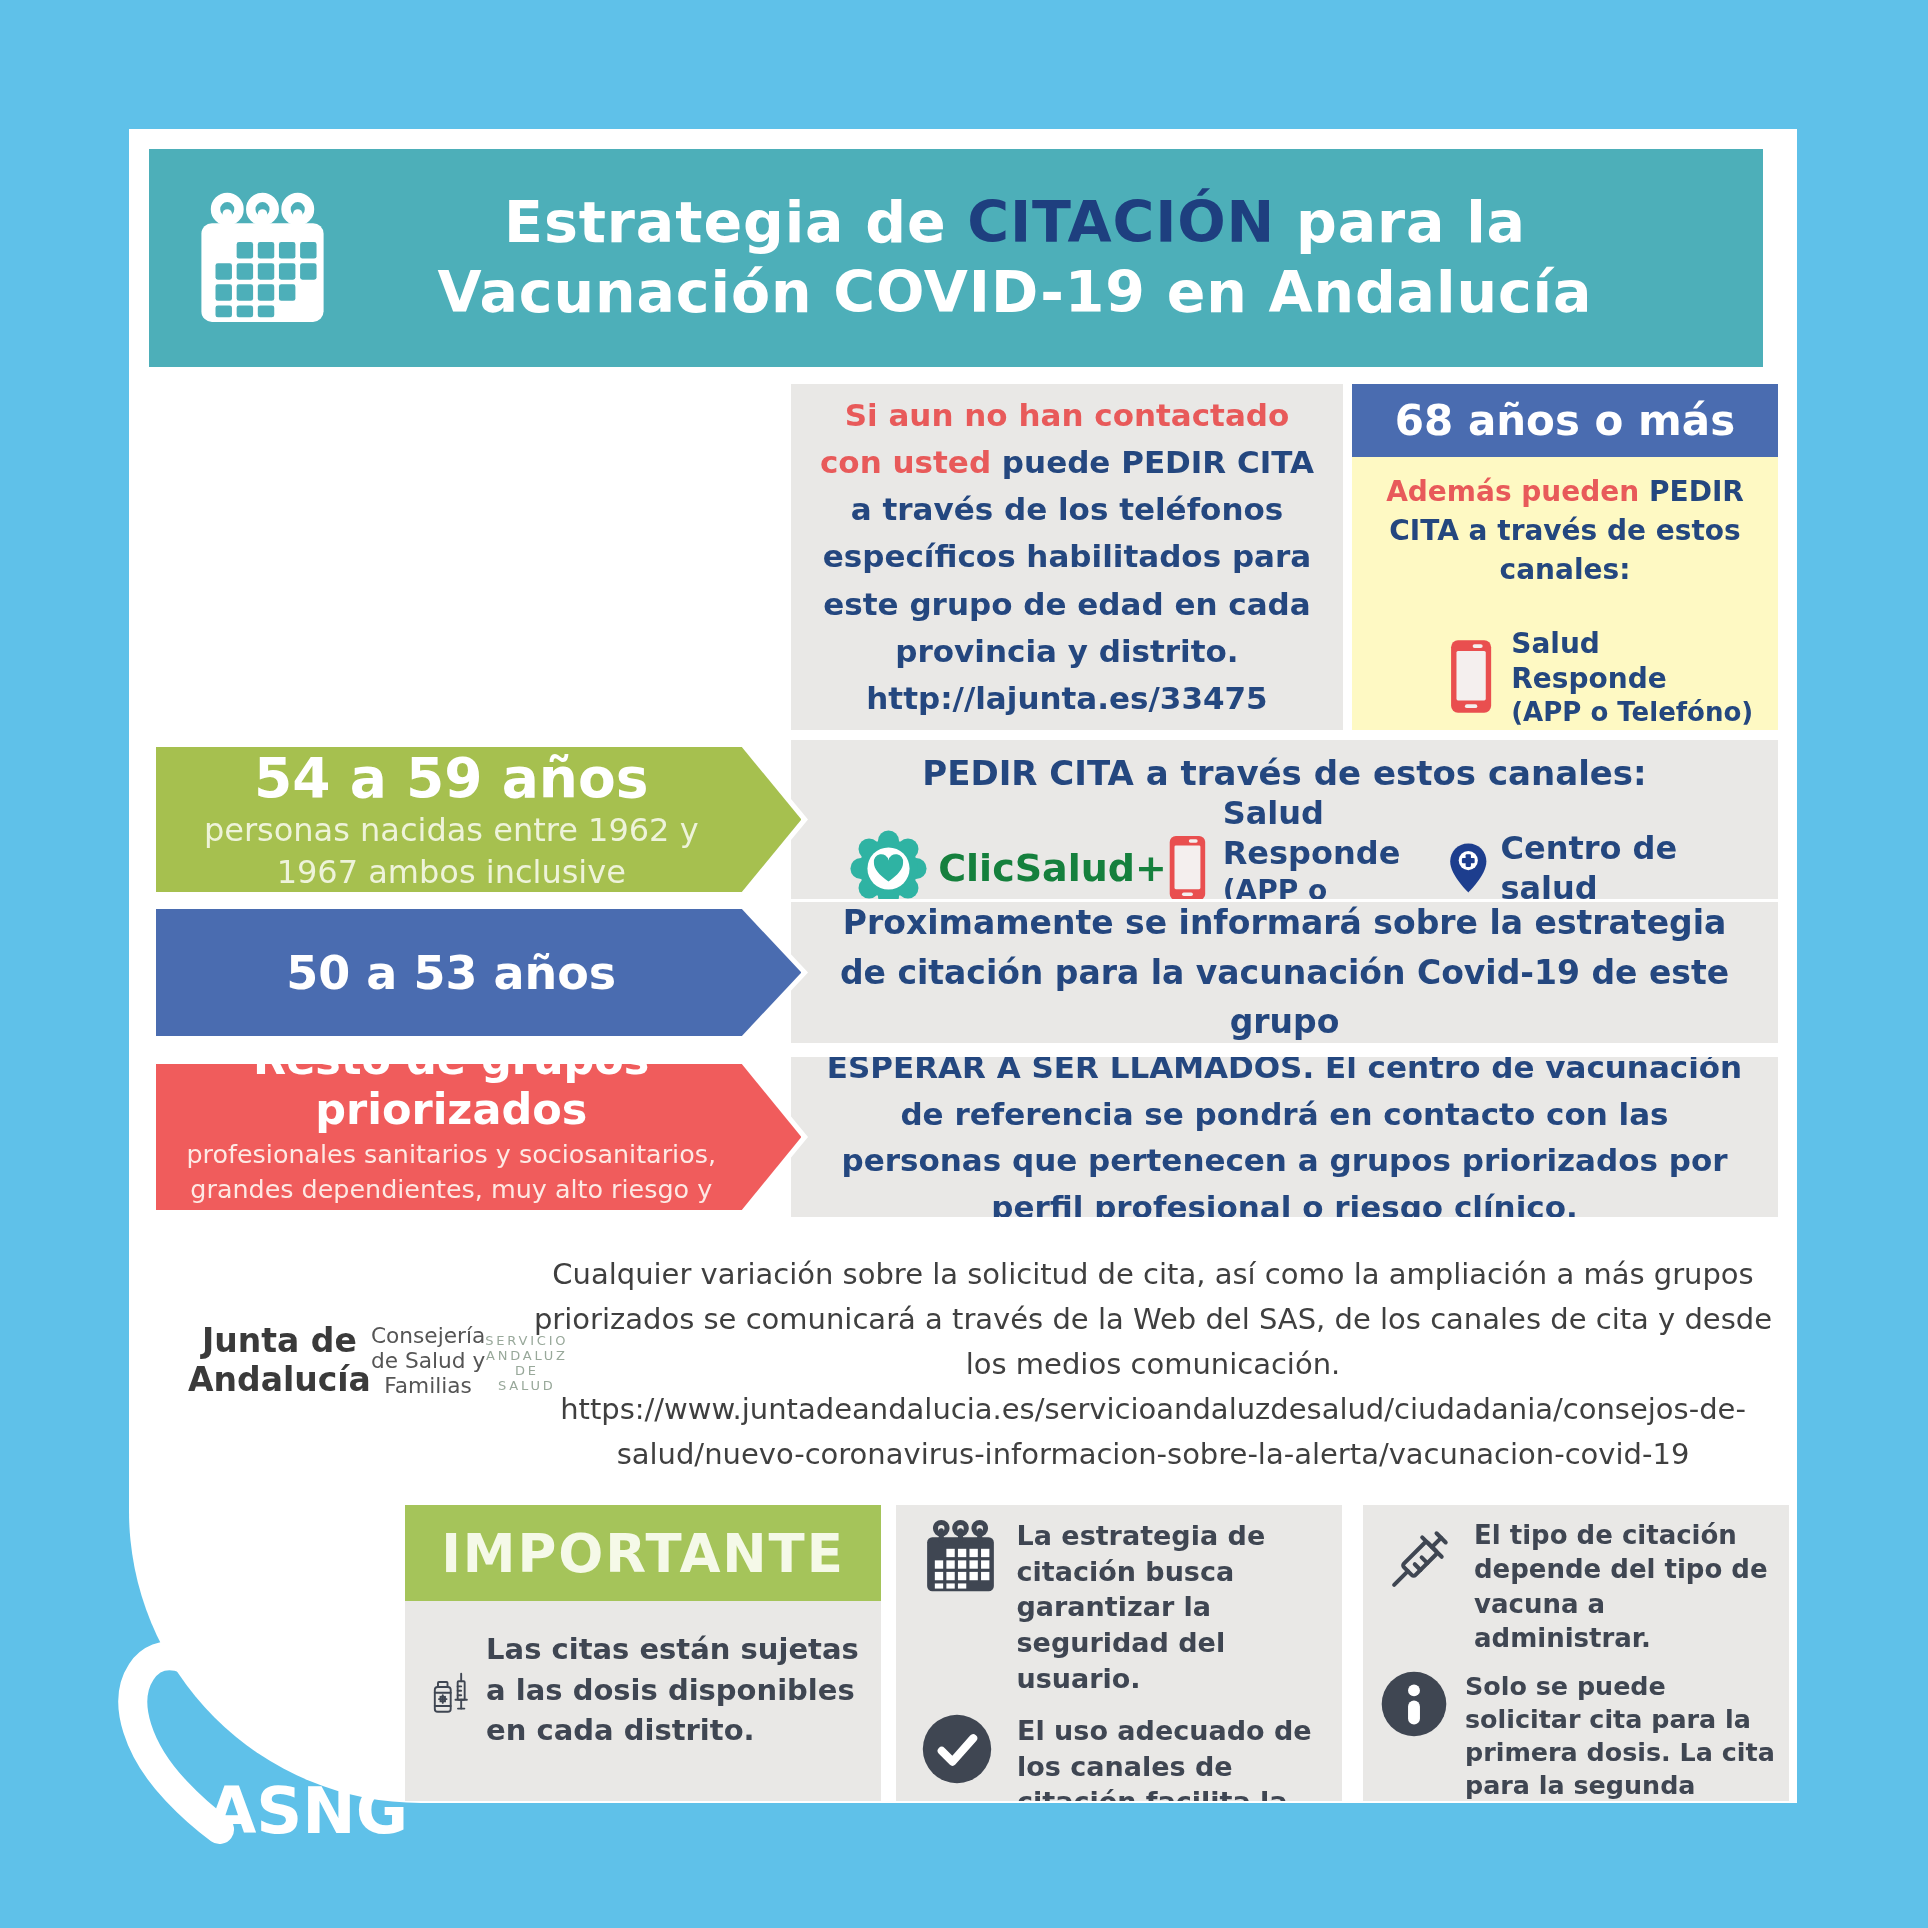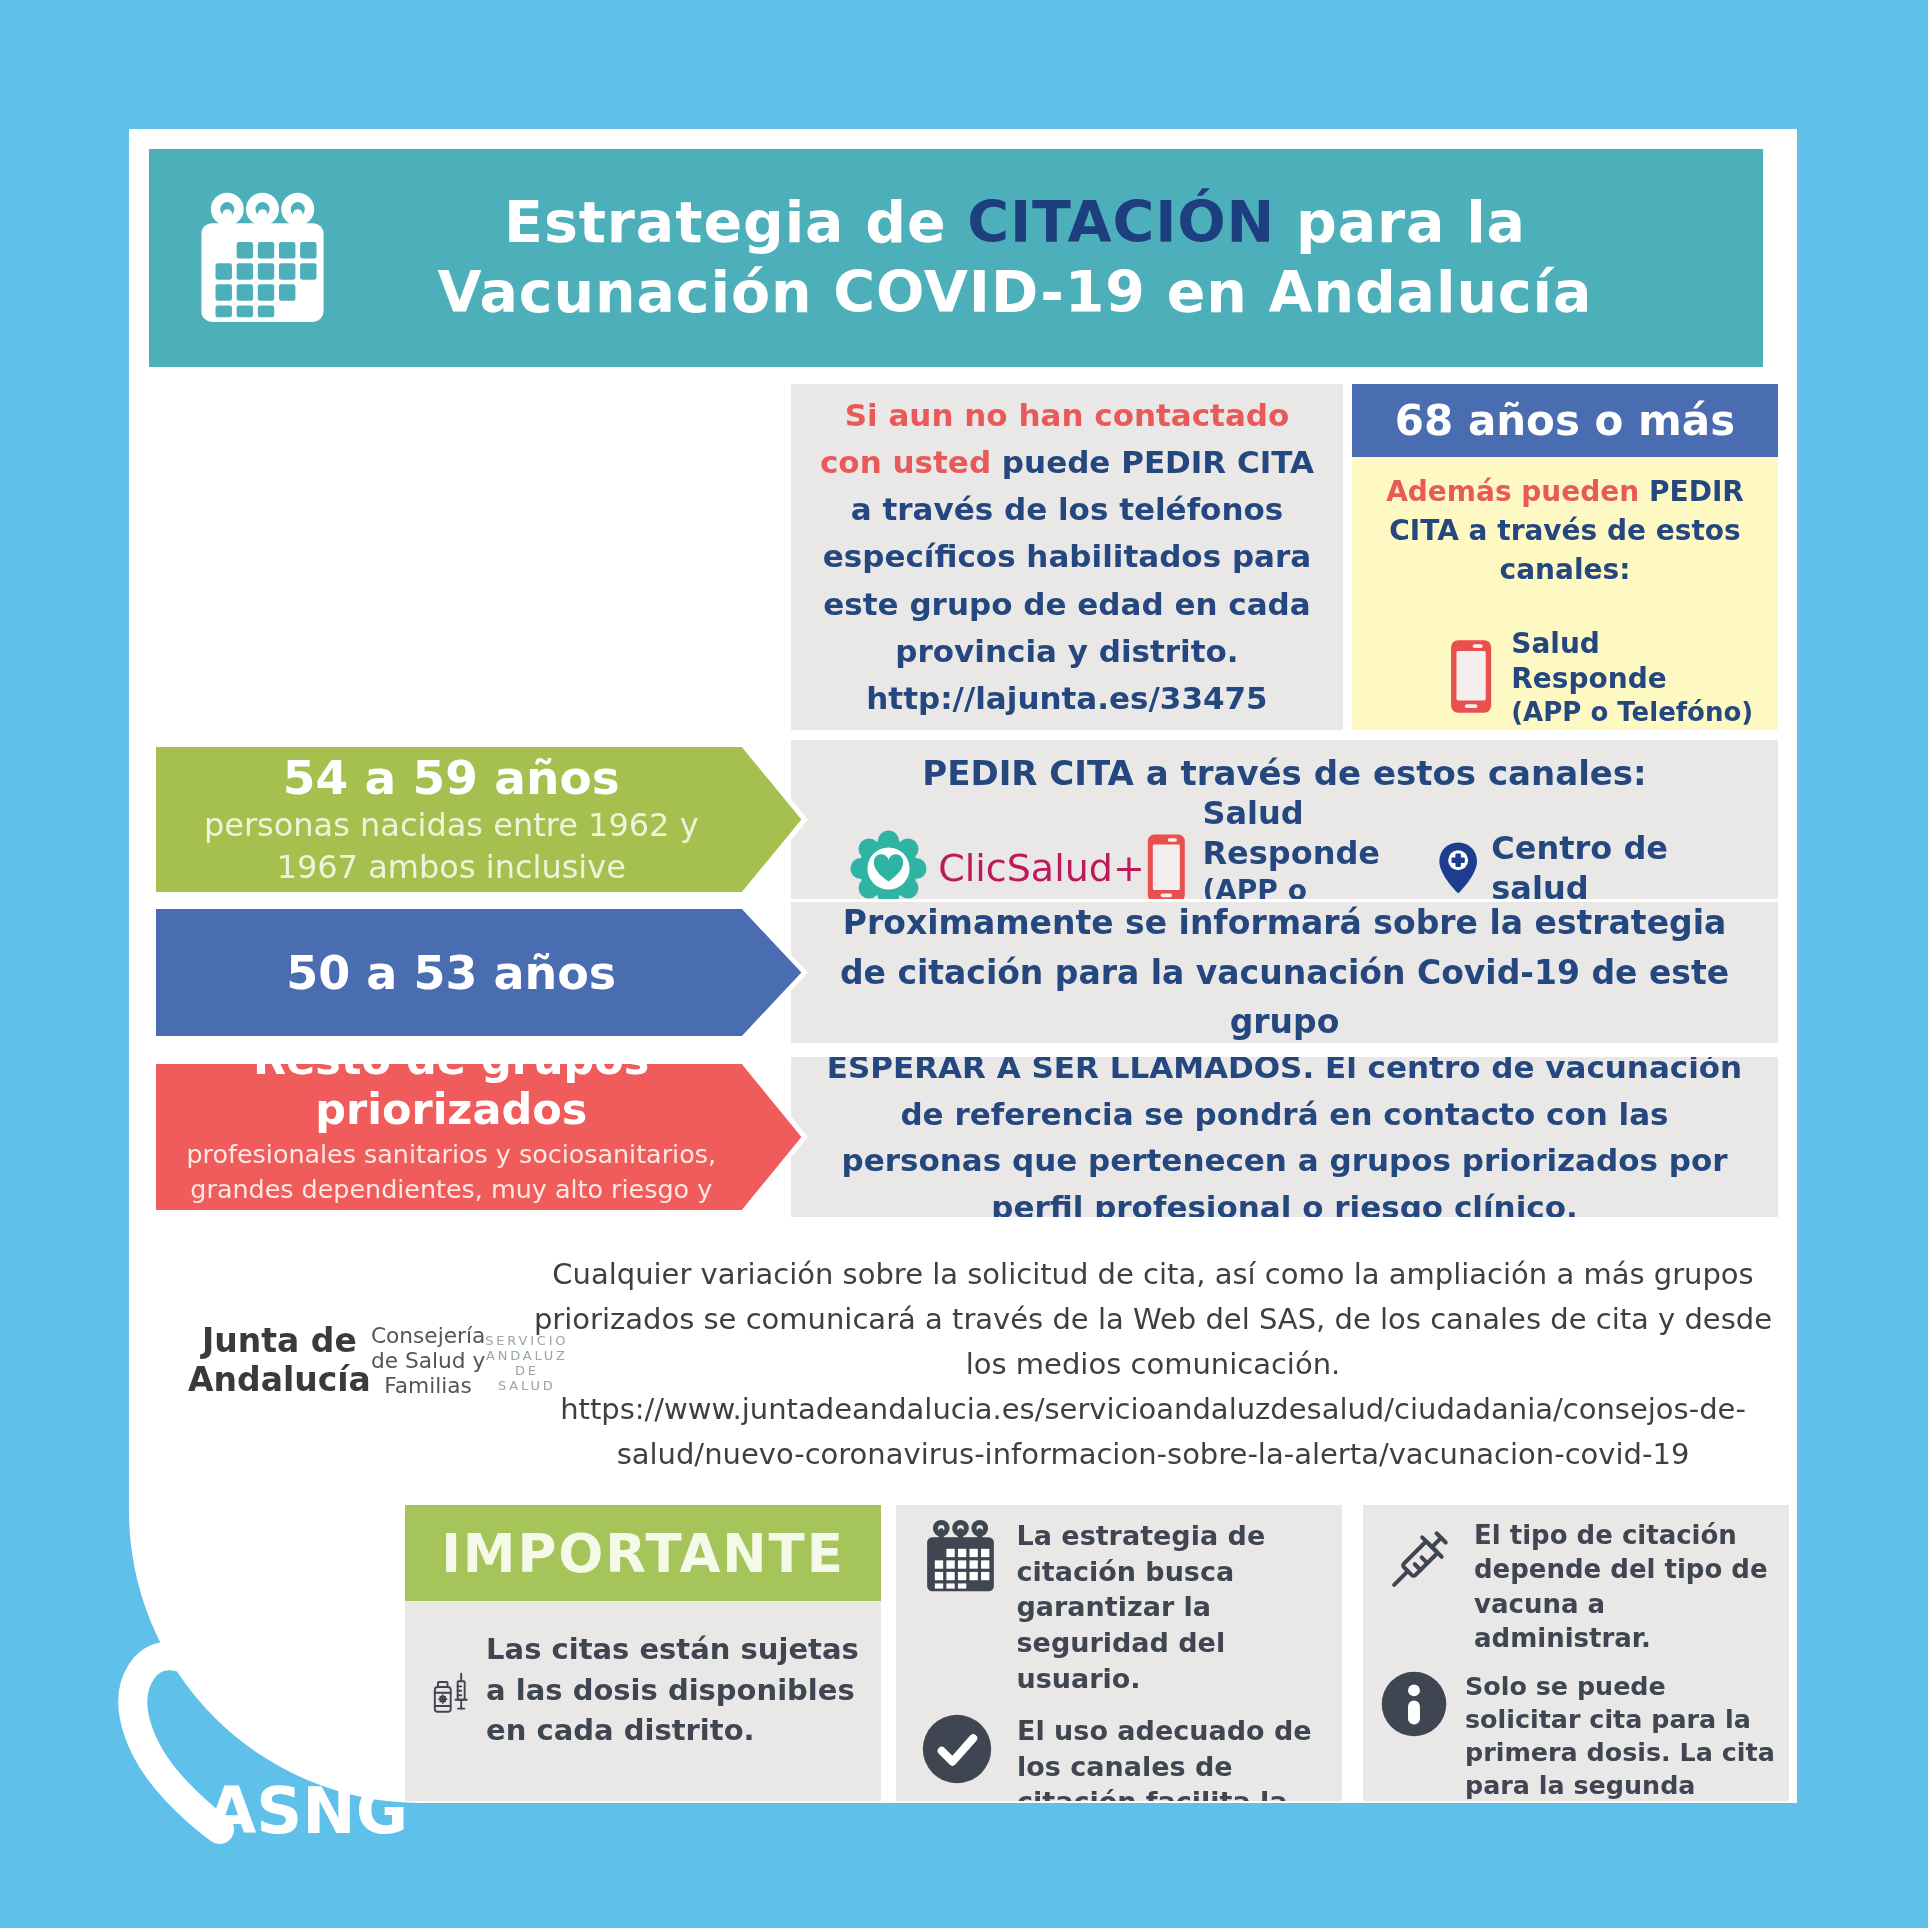--- a/index.html
+++ b/index.html
@@ -34,21 +34,21 @@
   #r1right .banner{height:73px;background:#4a6cb0;display:flex;align-items:center;justify-content:center;
         color:#fff;font-size:42px;font-weight:700;flex:0 0 auto;}
   #r1right .body{flex:1;display:flex;flex-direction:column;padding:15px 17px 9.4px;background:#fef9c3;gap:23px;}
   #r1right .lead{text-align:center;font-size:28px;line-height:1.4;font-weight:700;}
   .chan-row{display:flex;align-items:center;}
   .chan-label{font-weight:700;color:#24477f;line-height:1.25;}
   
   #r2panel{display:flex;flex-direction:column;padding:13px 53px 9.4px;}
   #r2panel .head{text-align:center;font-size:34px;}
   #r2panel .icons{flex:1;display:flex;align-items:center;justify-content:space-between;padding:0 3.8px;}
-  .clic-text{font-weight:400;color:#be185d;}
+  .clic-text{font-weight:700;color:#15803d;}
   
   .center-text{display:flex;align-items:center;justify-content:center;text-align:center;}
   
   #junta{left:188px;top:1239px;width:339px;height:235px;display:flex;flex-direction:row;align-items:center;text-align:center;}
   #junta .jname{font-size:33px;font-weight:700;color:#3a3a3a;margin-top:7.5px;}
   #junta .jdept{font-size:21.7px;color:#555555;margin-top:7.5px;}
   #junta .jserv{font-size:13px;letter-spacing:2.8px;color:#98a89a;margin-top:13px;}
   #notice{left:527px;top:1252px;width:1252px;height:217px;font-size:29px;line-height:1.55;color:#3f3f3f;text-align:center;}
   #notice a{color:#3f3f3f;text-decoration:none;word-break:break-word;}
   
@@ -130,21 +130,21 @@
         <div class="chan-row">
 
           <span class="chan-label" style="font-size:26px;margin-left:9.4px;">Centro de salud</span>
         </div>
       </div>
     </div>
   </div>
 
   <div class="chev" style="left:149px;top:740px;width:659px;height:159px;">
     <div class="in" style="background:#a6c04f;">
-      <div class="t1" style="font-size:47px;">54 a 59 años</div>
+      <div class="t1" style="font-size:55px;">54 a 59 años</div>
       <div class="t2" style="font-size:32px;line-height:1.3;color:#eef3da;">personas nacidas entre 1962 y 1967 ambos inclusive</div>
     </div>
   </div>
   <div class="panel" id="r2panel" style="left:791px;top:740px;width:987px;height:159px;">
     <div class="head navy">
       <span class="b700">PEDIR CITA</span><span class="b600"> a través de </span><span class="b700">estos canales:</span>
     </div>
     <div class="icons">
       <div class="chan-row">
         <svg width="81" height="81" viewBox="0 0 100 100">

